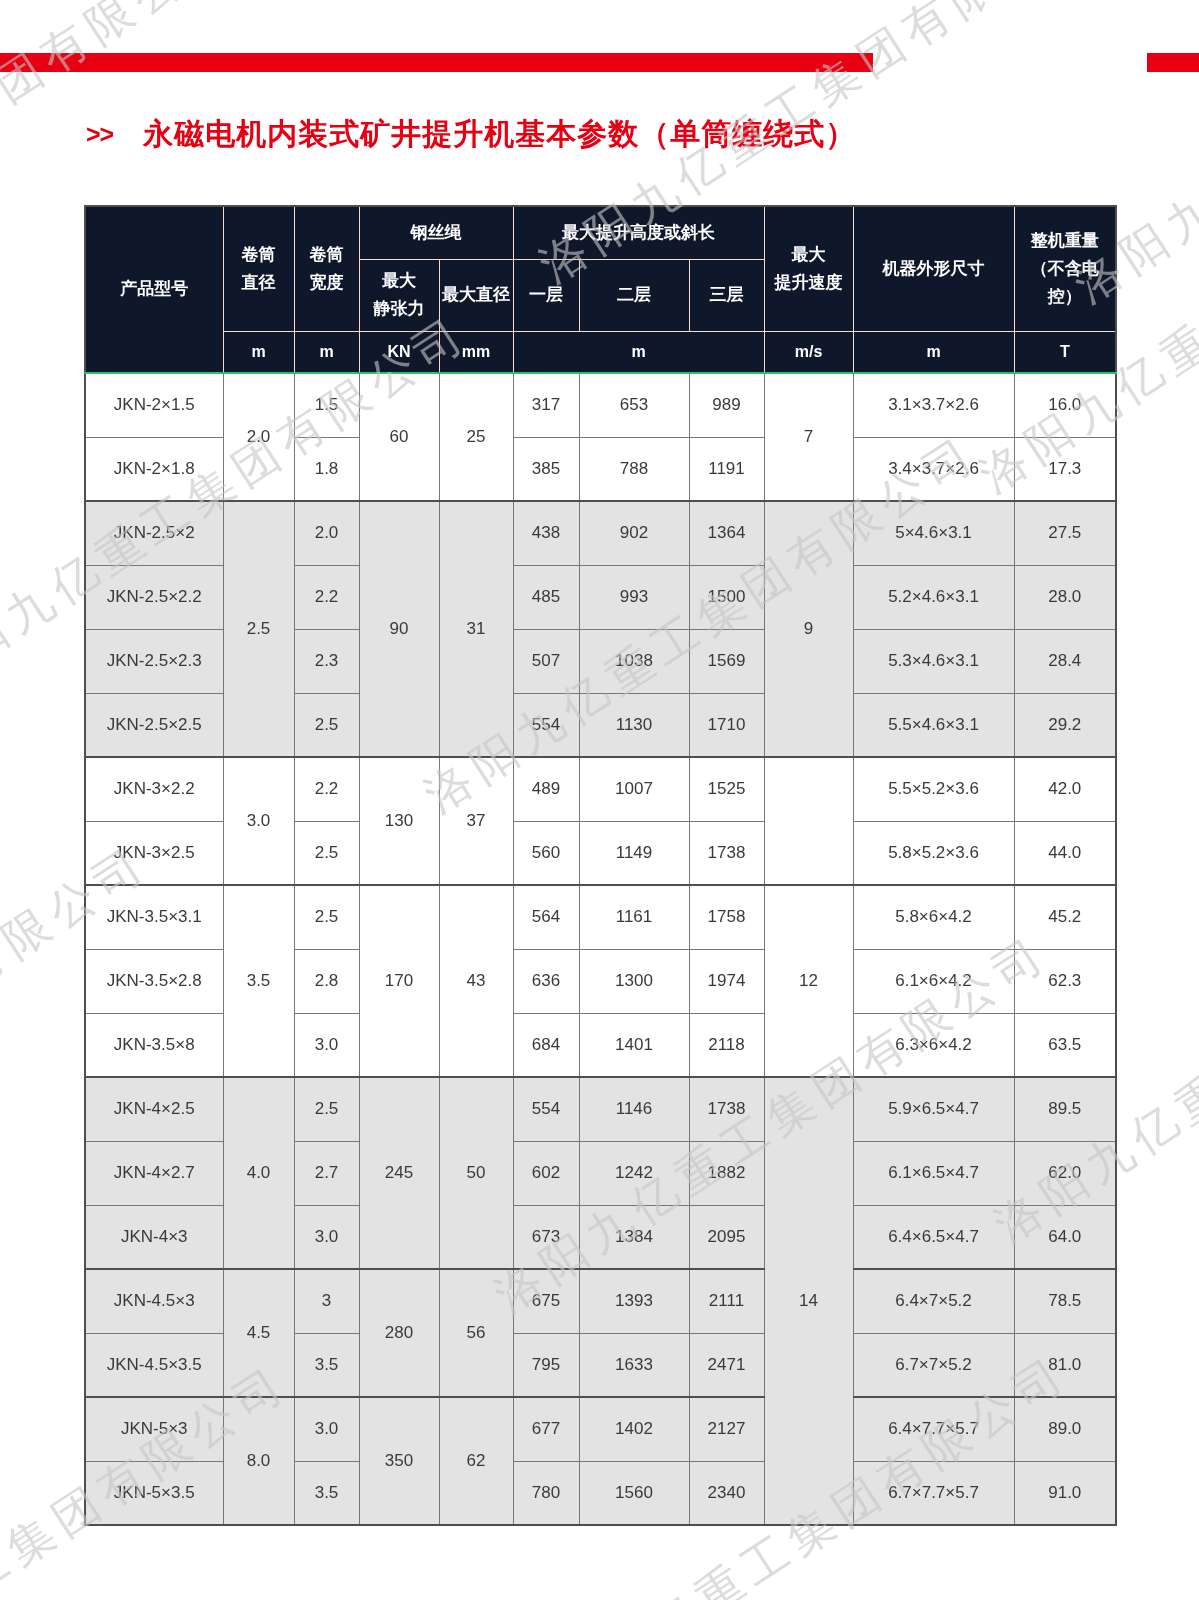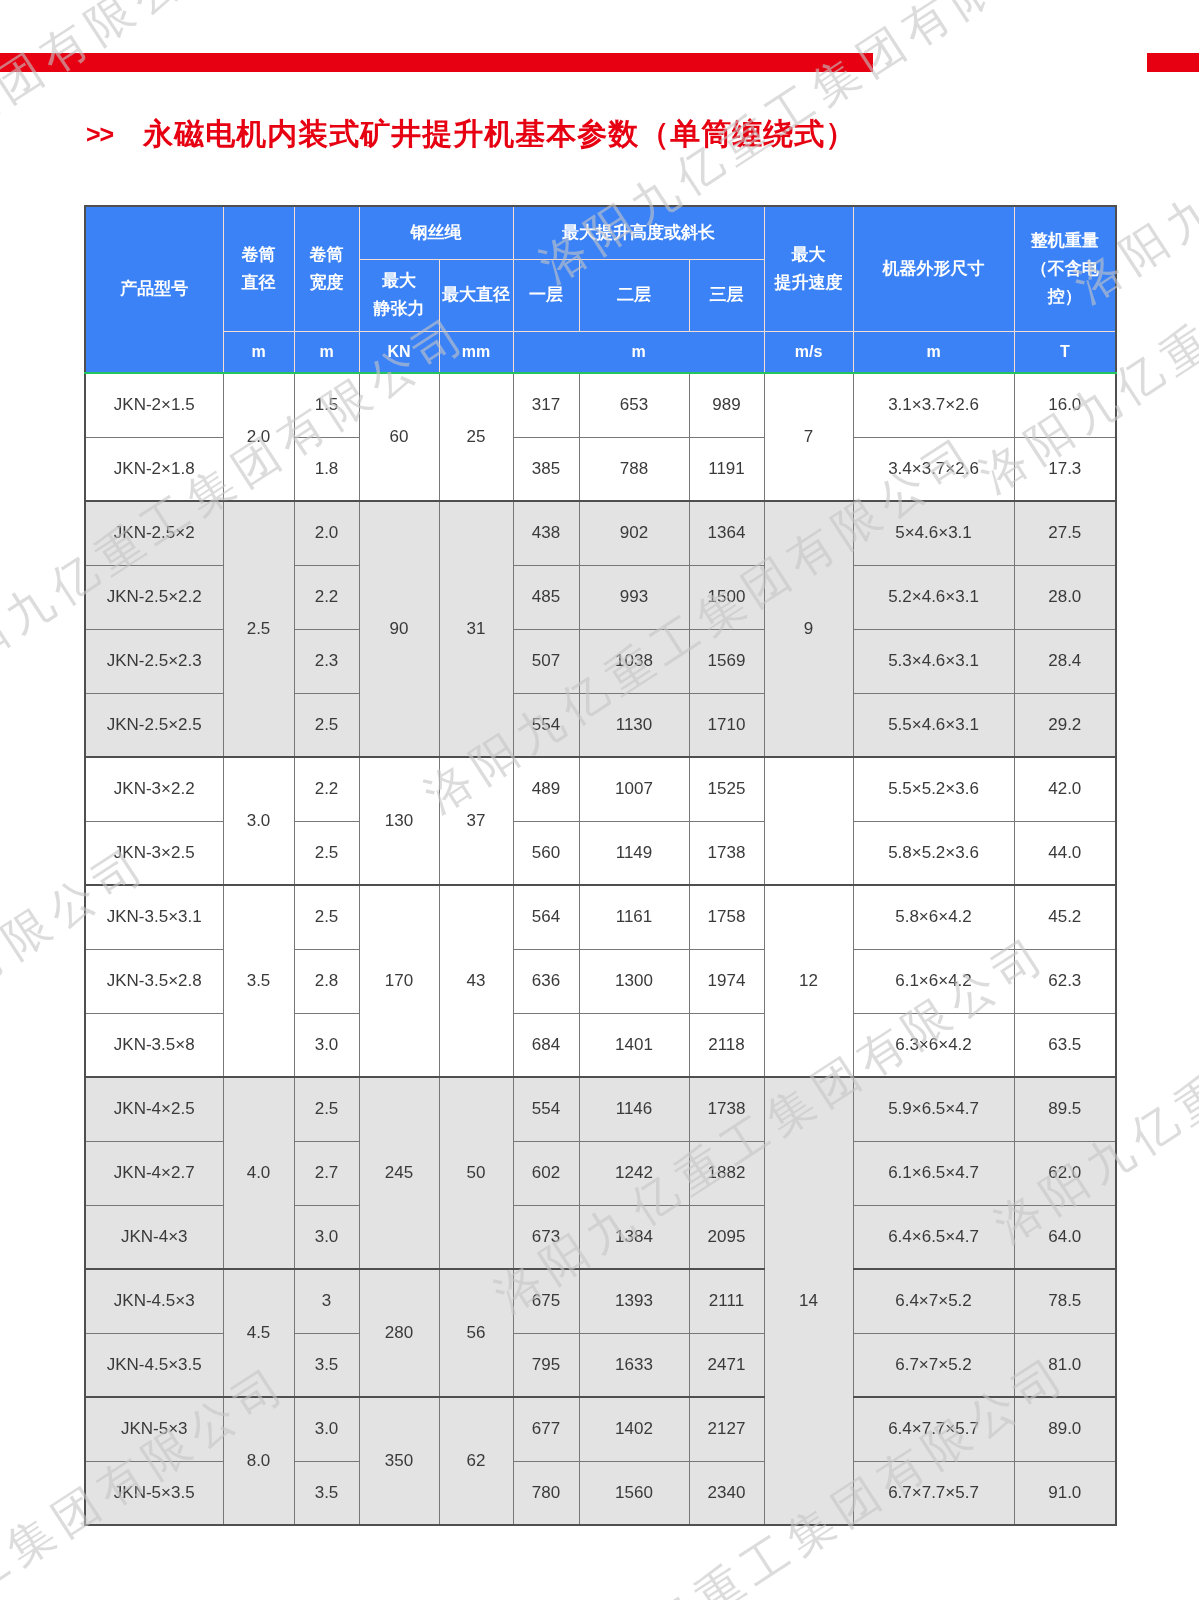--- a/index.html
+++ b/index.html
@@ -22,21 +22,21 @@
   
   .tbl-wrap{position:absolute;left:84px;top:205px;}
   table.spec{
     border-collapse:collapse;table-layout:fixed;width:1031px;
     border:2px solid #4f4f4f;
   }
   table.spec td{
     text-align:center;vertical-align:middle;padding:0;overflow:hidden;
   }
   thead td{
-    background:#3b82f6;color:#ffffff;font-size:17px;font-weight:bold;
+    background:#0f172a;color:#ffffff;font-size:17px;font-weight:bold;
     border:1px solid #f5ddd2;white-space:pre-line;line-height:1.65;
   }
   thead tr.h1{height:53px;}
   thead tr.h2{height:72px;}
   thead tr.hu{height:42px;}
   thead tr.hu td{font-size:16px;}
   thead td.hb{border-bottom:2px solid #22c55e;}
   tbody td{
     border:1px solid #777777;color:#3a3a3a;font-size:17px;background:#ffffff;
   }

